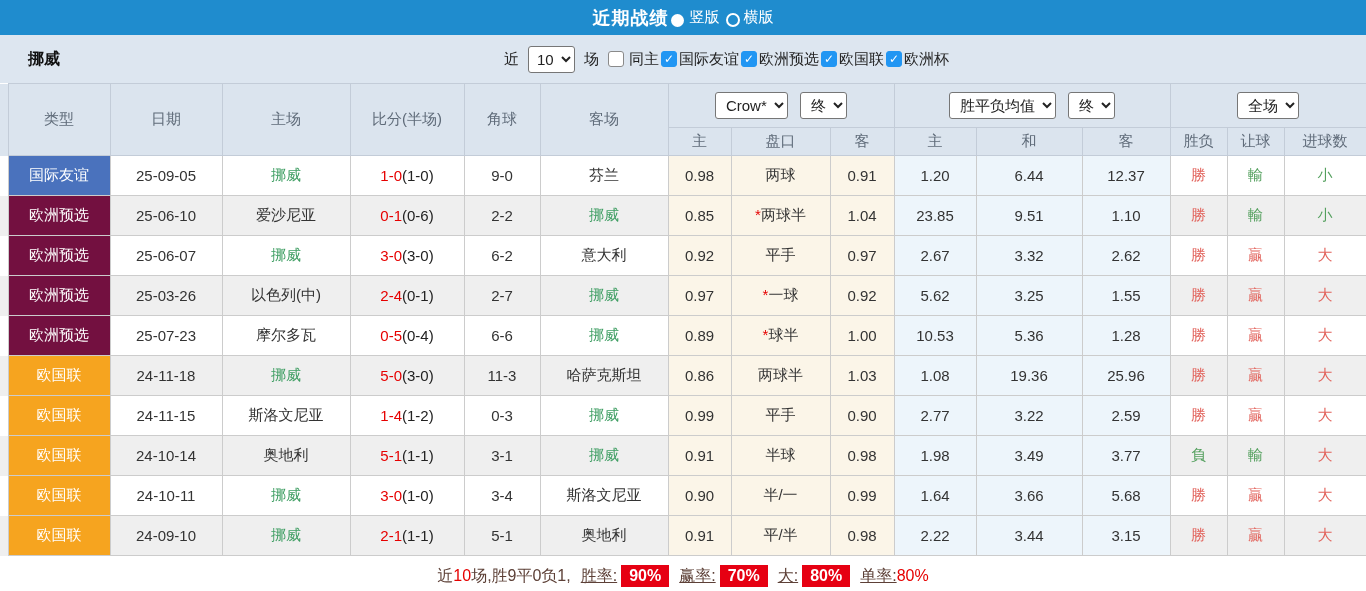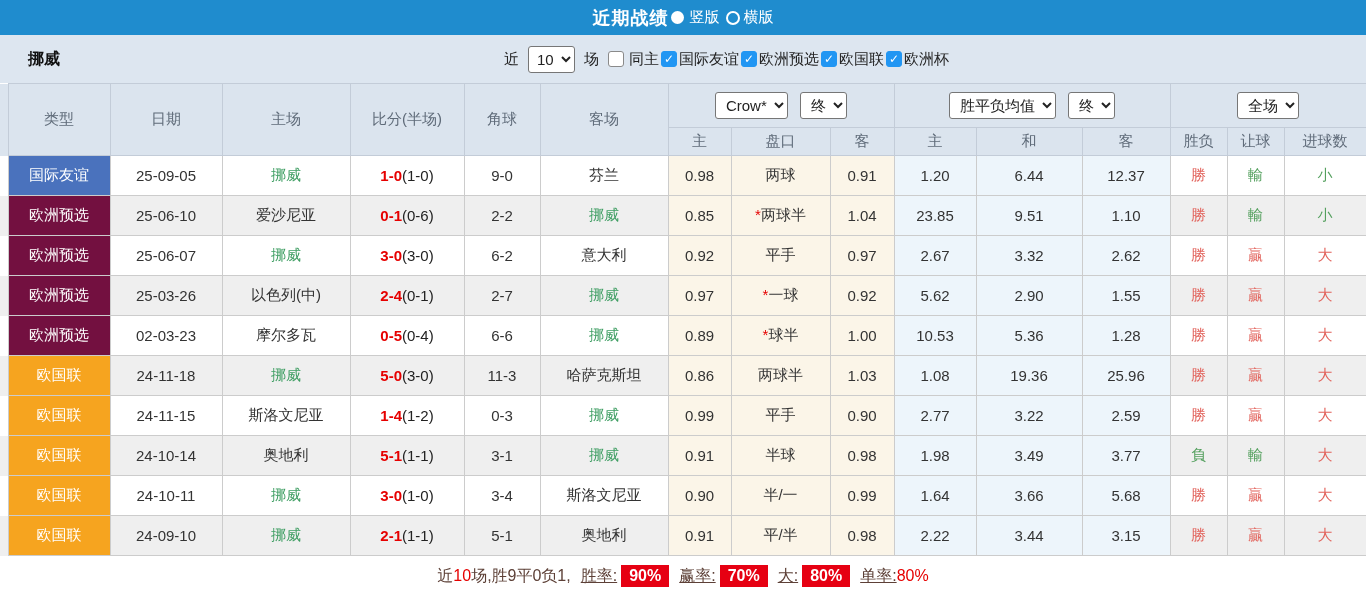--- a/index.html
+++ b/index.html
@@ -9,21 +9,21 @@
     --badge-red:#e60012; --checkbox-blue:#2196f3; --footer-text:#5d4037;
   }
   *{box-sizing:border-box;margin:0;padding:0;}
   html,body{width:1366px;height:591px;overflow:hidden;background:#fff;
     font-family:"Liberation Sans","DejaVu Sans",sans-serif;}
   .app{width:1366px;height:591px;background:#fff;}
 
   
   .titlebar{height:35px;background:var(--titlebar-bg);display:flex;align-items:center;justify-content:center;color:#fff;}
   .titlebar .title{font-size:18px;font-weight:bold;letter-spacing:1px;}
-  .radio-option{display:inline-flex;align-items:center;margin-left:6px;font-size:15px;cursor:pointer;}
+  .radio-option{display:inline-flex;align-items:flex-end;margin-left:6px;font-size:15px;cursor:pointer;}
   .radio{display:inline-block;width:13px;height:13px;border-radius:50%;margin-right:4px;}
   .radio.checked{background:#fff;margin-right:6px;margin-left:-4px;}
   .radio.unchecked{background:transparent;border:2.5px solid #fff;width:14px;height:14px;}
 
   
   .filterbar{height:48px;background:var(--bar-bg);display:flex;align-items:center;font-size:15px;color:#222;}
   .team-name{font-weight:bold;font-size:16px;margin-left:28px;color:#111;}
   .filters{display:flex;align-items:center;margin-left:auto;margin-right:416px;}
   .filters .lbl{margin:0 1px;}
   .count-select{margin:0 8px;}
@@ -40,21 +40,21 @@
   th.gutter,td.gutter{border:none;}
   th.gutter{background:var(--header-bg);}
   td.gutter{background:#fff;}
   th.ctrl select{margin:8px 4px;padding-left:6px;}
   tbody td{height:40px;text-align:center;border:1px solid #ccc;font-size:15px;color:#333;overflow:hidden;white-space:nowrap;}
   tr.alt td{background:var(--alt-row-bg);}
   table.results td.cream{background:var(--cream-bg);}
   table.results td.blue{background:var(--blue-bg);}
   td.type-cell{color:#fff;font-size:15px;}
   td.team-green{color:var(--team-green);}
-  .score-red{color:var(--score-red);font-weight:bold;}
+  .score-red{color:var(--score-red);}
   .score-half{color:#222;}
   .star{color:var(--score-red);}
   td.res-red{color:var(--result-red);}
   td.res-green{color:var(--result-green);}
 
   
   .summary{height:40px;display:flex;align-items:center;justify-content:center;font-size:16px;color:var(--footer-text);background:#fff;}
   .summary .red{color:var(--score-red);}
   .stat-label{margin-left:10px;text-decoration:underline;}
   .stat-badge{background:var(--badge-red);color:#fff;font-weight:bold;padding:2px 8px;margin-left:4px;}
@@ -210,30 +210,30 @@
           <td class="type-cell" style="background: rgb(115, 16, 64);">欧洲预选</td>
           <td>25-03-26</td>
           <td>以色列(中)</td>
           <td><span class="score-red">2-4</span><span class="score-half">(0-1)</span></td>
           <td>2-7</td>
           <td class="team-green">挪威</td>
           <td class="cream">0.97</td>
           <td class="cream"><span class="star">*</span>一球</td>
           <td class="cream">0.92</td>
           <td class="blue">5.62</td>
-          <td class="blue">2.90</td>
+          <td class="blue">3.25</td>
           <td class="blue">1.55</td>
           <td class="res-red">勝</td>
           <td class="res-red">贏</td>
           <td class="res-red">大</td>
         </tr>
         <tr>
           <td class="gutter"></td>
           <td class="type-cell" style="background: rgb(115, 16, 64);">欧洲预选</td>
-          <td>02-03-23</td>
+          <td>25-07-23</td>
           <td>摩尔多瓦</td>
           <td><span class="score-red">0-5</span><span class="score-half">(0-4)</span></td>
           <td>6-6</td>
           <td class="team-green">挪威</td>
           <td class="cream">0.89</td>
           <td class="cream"><span class="star">*</span>球半</td>
           <td class="cream">1.00</td>
           <td class="blue">10.53</td>
           <td class="blue">5.36</td>
           <td class="blue">1.28</td>

